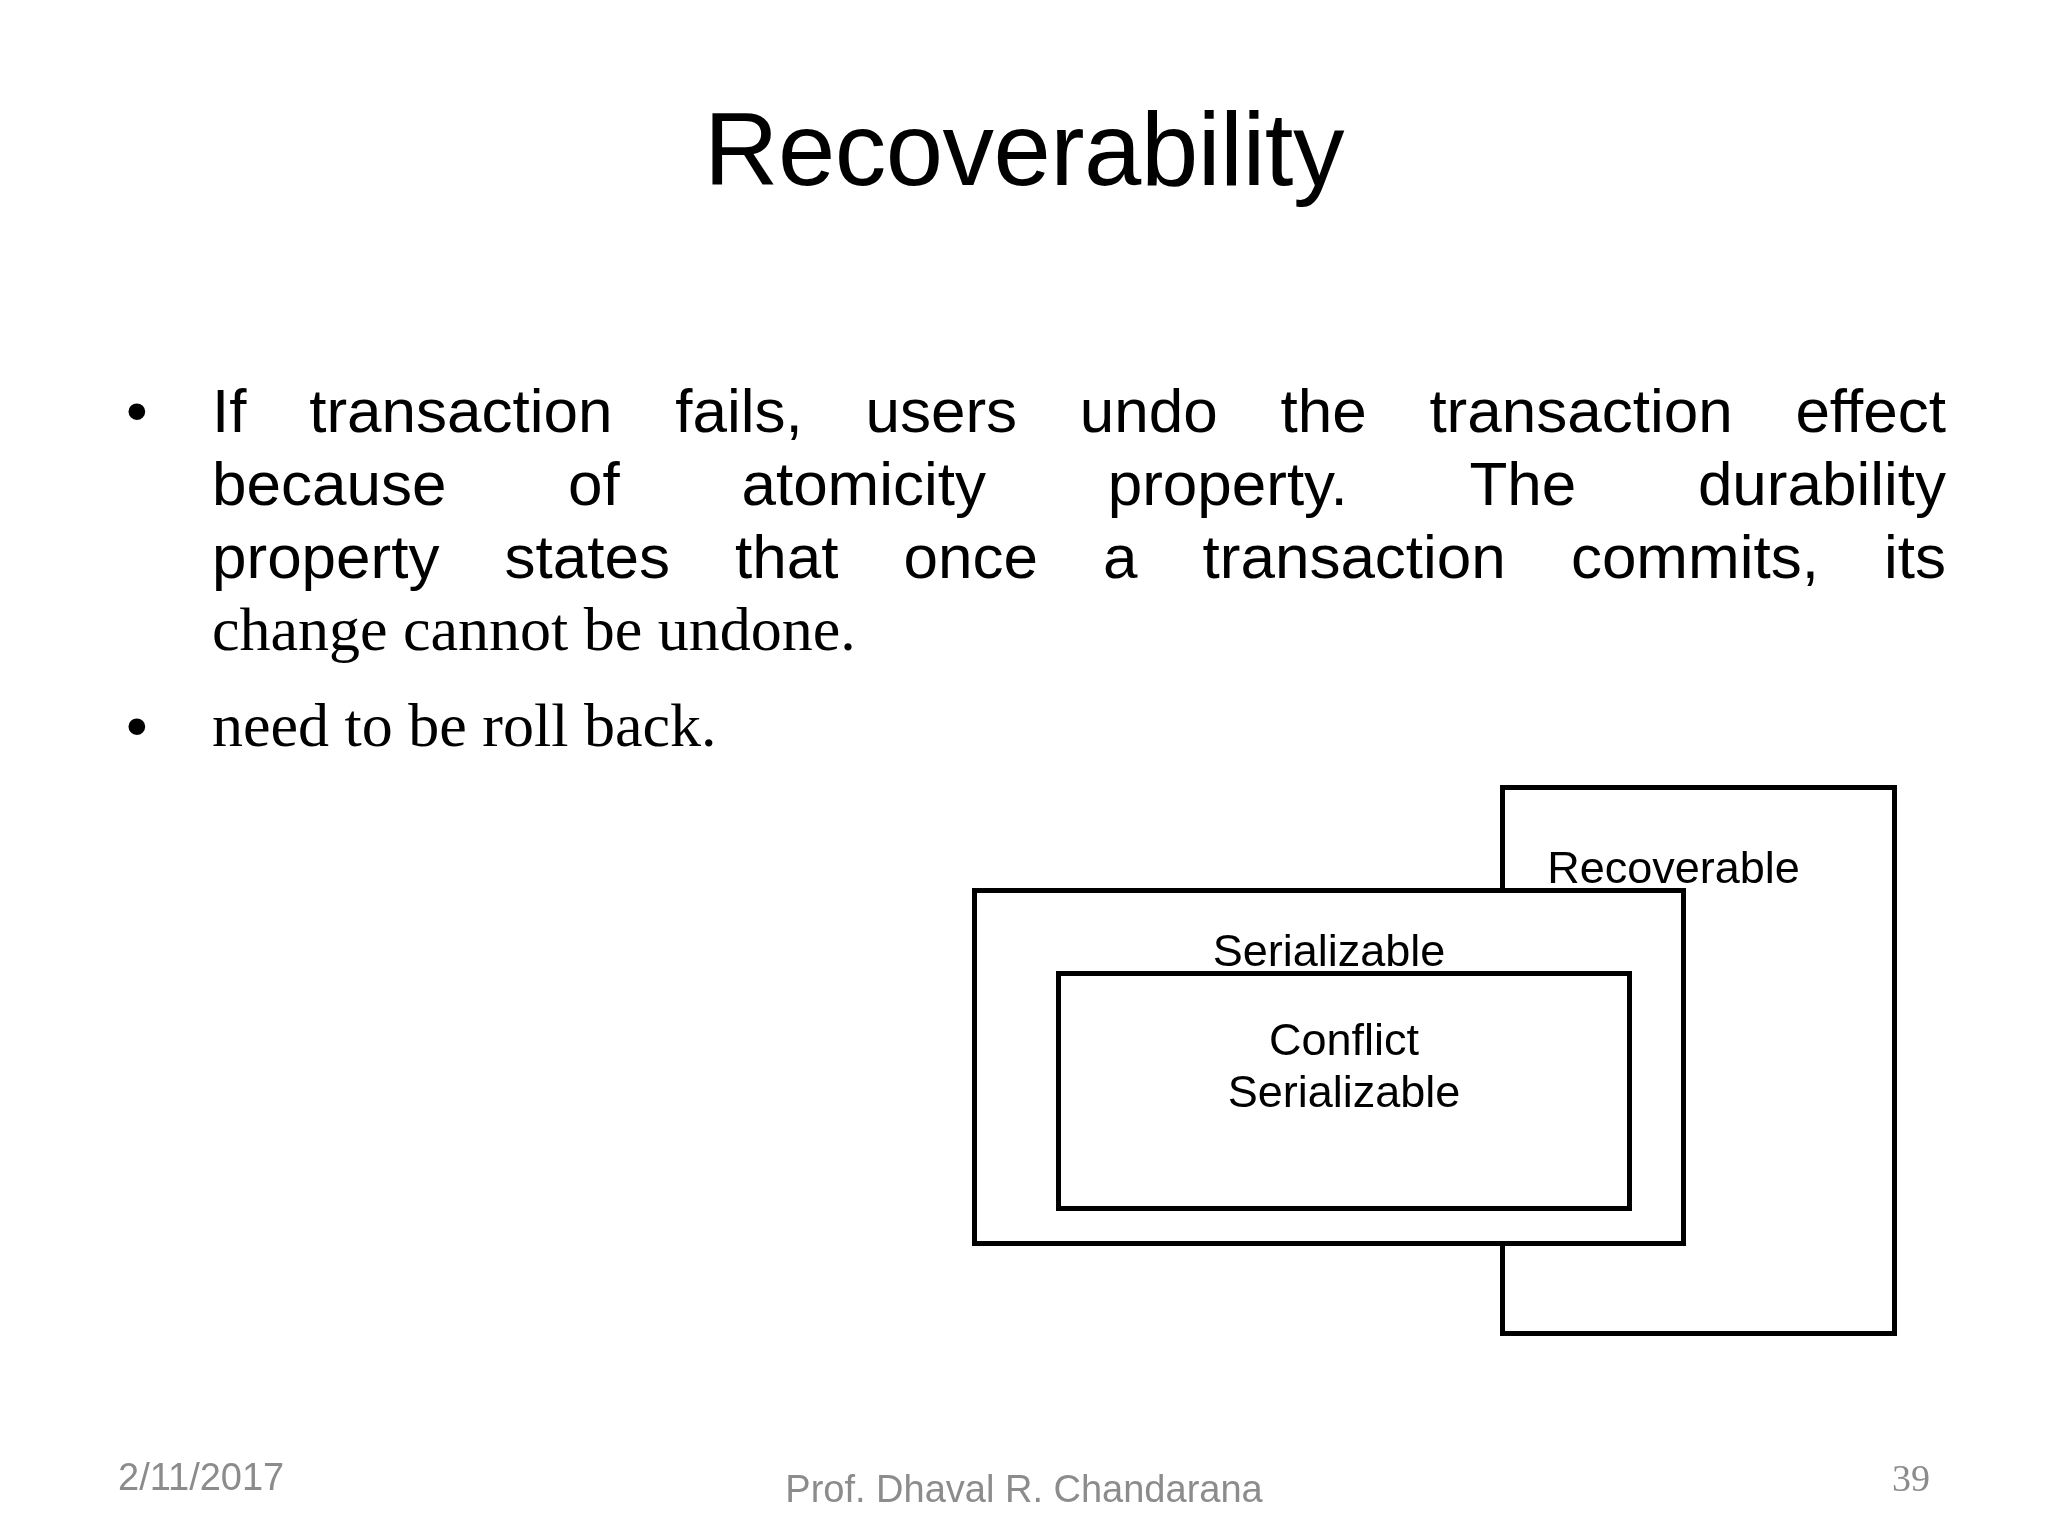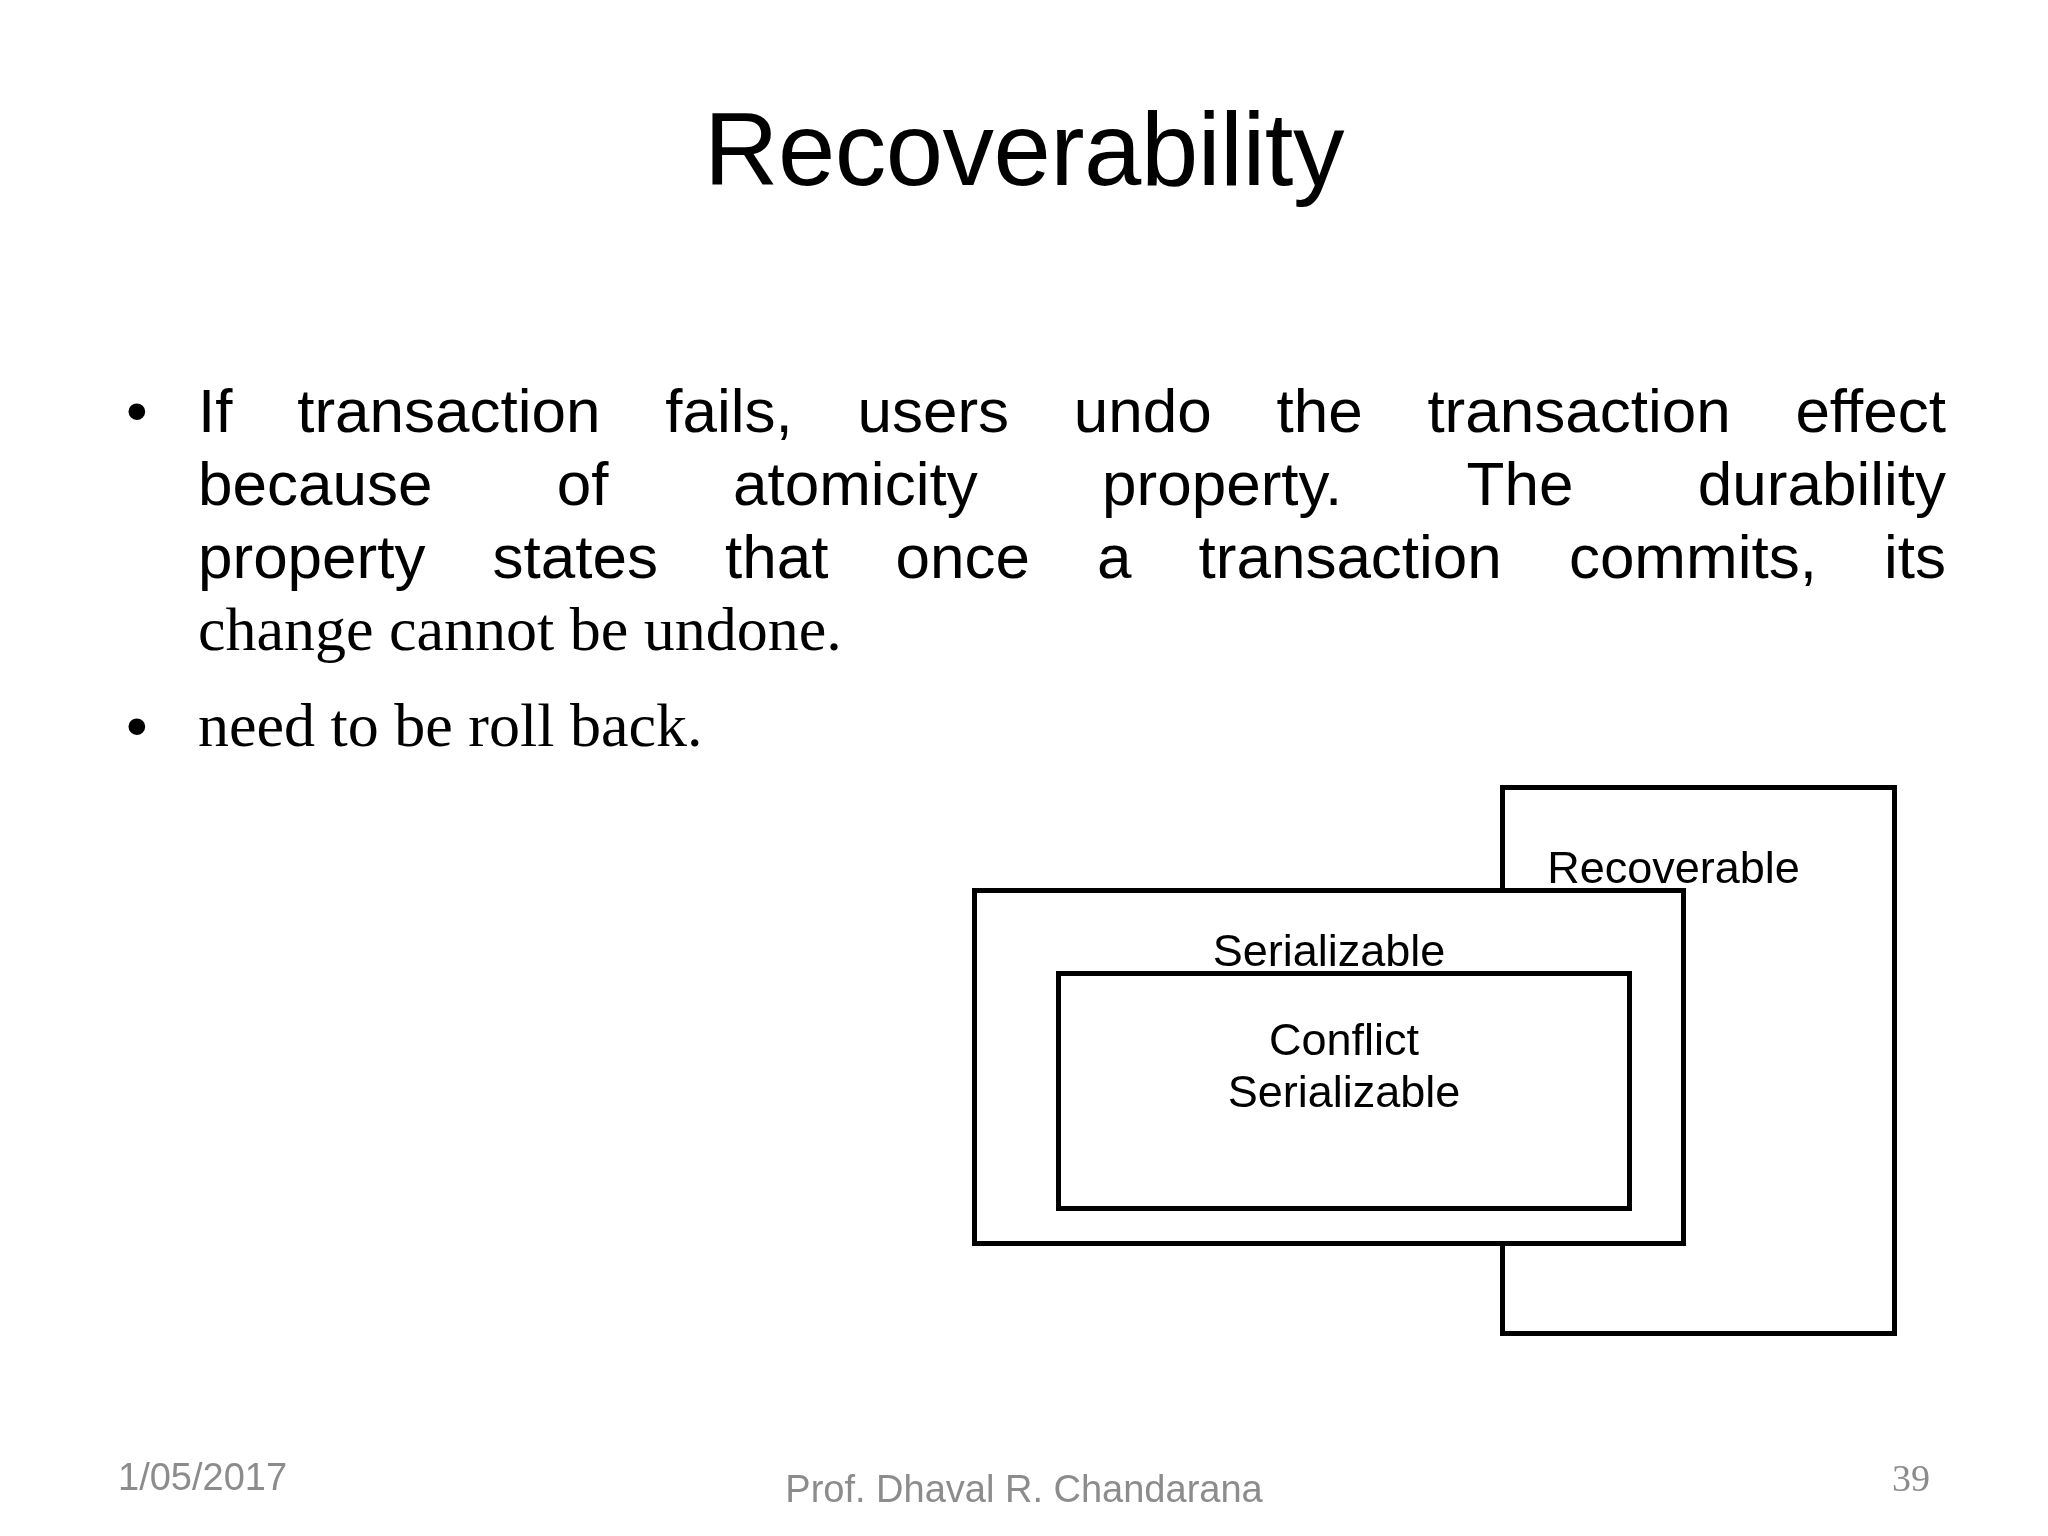--- a/index.html
+++ b/index.html
@@ -61,20 +61,21 @@
   .bullet-text {
     display: block;
     text-align: justify;
     text-justify: inter-word;
   }
   
   .ln {
     display: flex;
     justify-content: space-between;
     white-space: nowrap;
+    margin-left: 14px;
   }
   .ln.last {
     justify-content: flex-start;
     font-family: Liberation Serif, serif;
   }
   .ln .w { display: inline-block; }
 
   .bullet-row.loose .ln { display: block; }
   .bullet-row.loose .ln + .ln { margin-top: 24px; }
 
@@ -238,18 +239,18 @@
     <div class="box" id="box-conflict">
       <div class="box-label" id="label-conflict">
         <div>Conflict</div>
         <div>Serializable</div>
       </div>
     </div>
 
   </div>
 
   <div class="footer">
-    <div class="footer-date">1/05/2017</div>
+    <div class="footer-date">2/11/2017</div>
     <div class="footer-author">Prof. Dhaval R. Chandarana</div>
     <div class="footer-page">39</div>
   </div>
 
 </div>
 
 </body></html>

